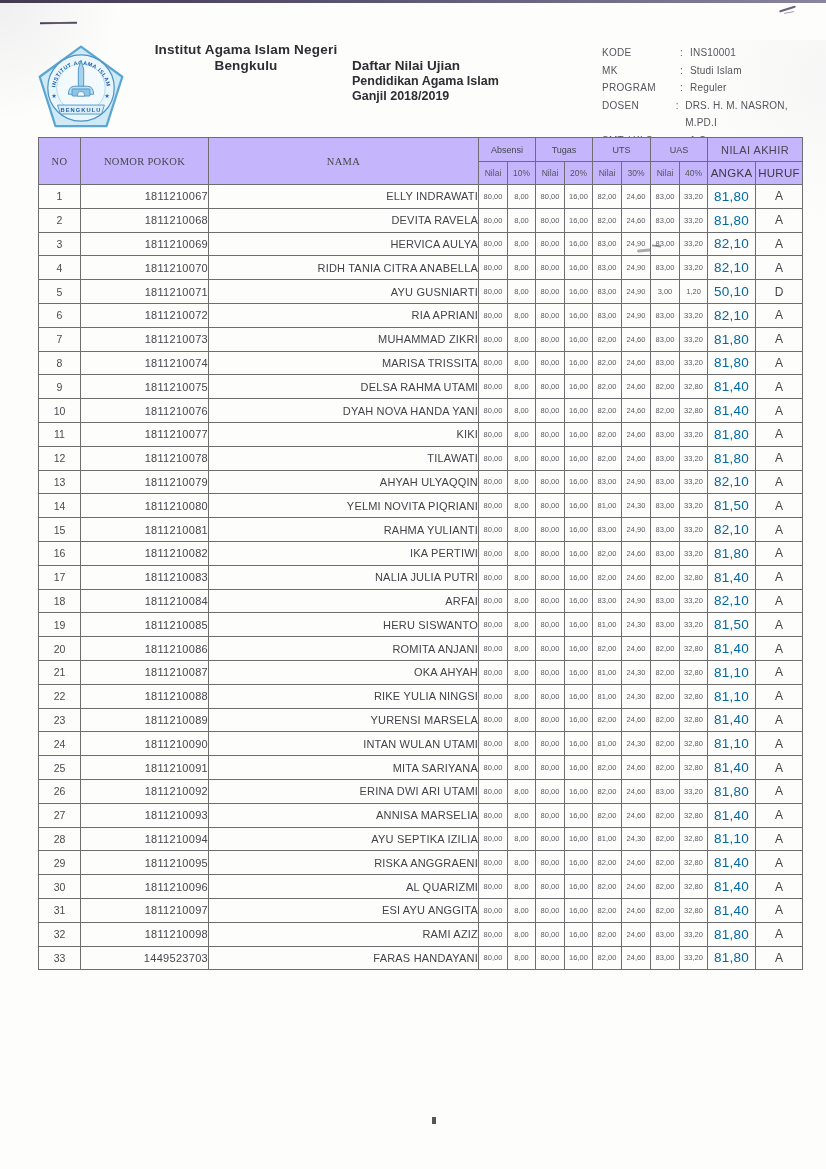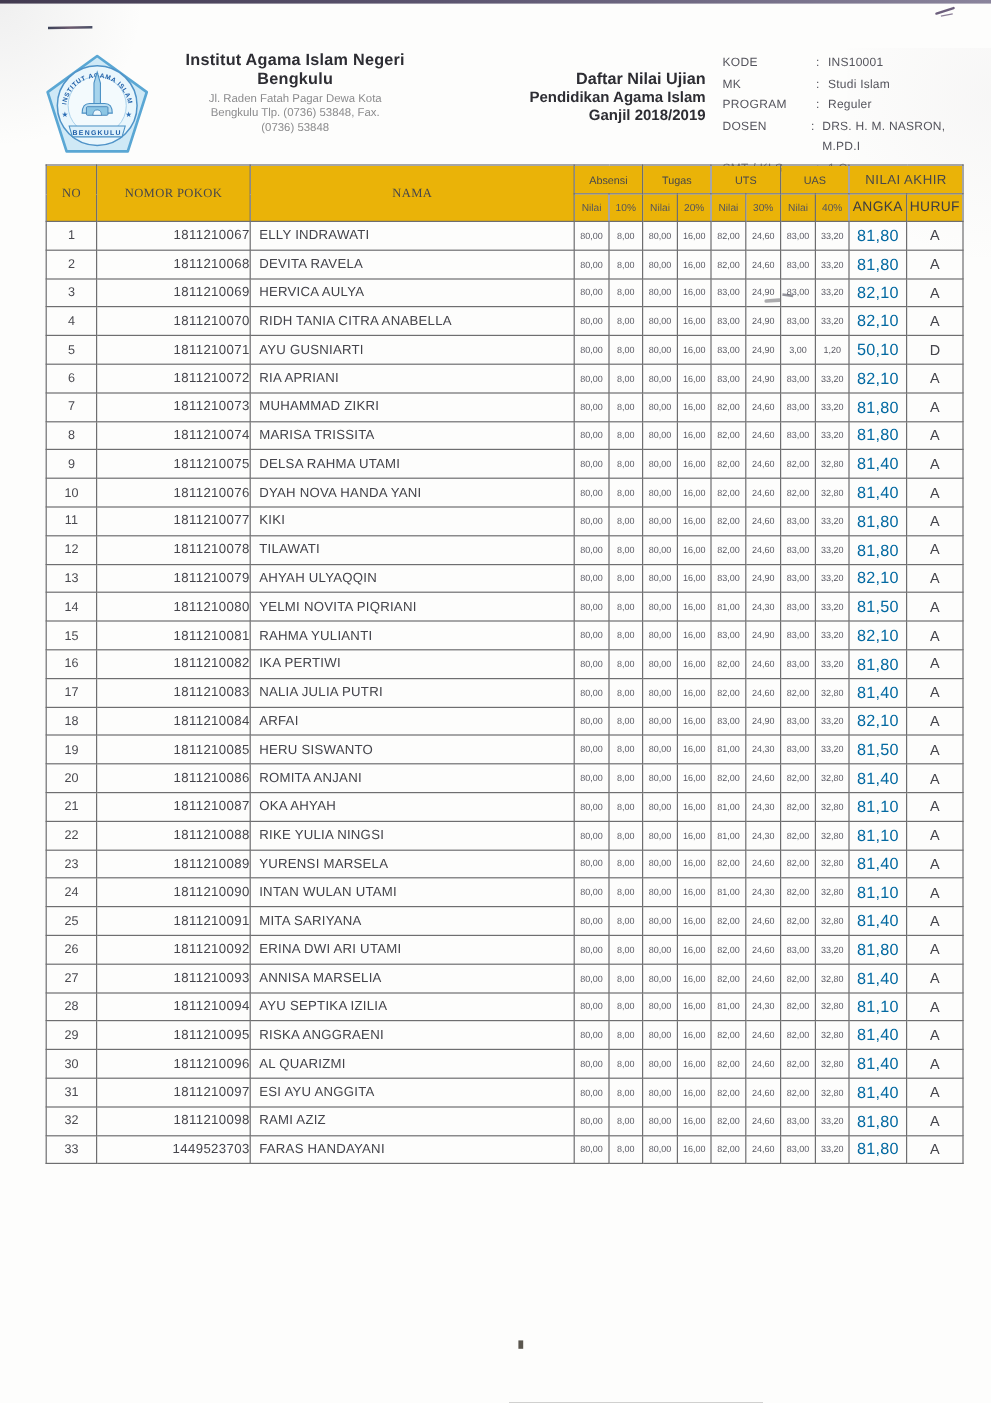--- a/index.html
+++ b/index.html
@@ -23,46 +23,46 @@
         background:rgba(70,70,80,.45);transform:rotate(-4deg);border-radius:2px;}
   .smudge-row4b{position:absolute;left:652px;top:245px;width:9px;height:2px;
         background:rgba(60,60,75,.55);transform:rotate(8deg);}
 
   
   .hdr{position:absolute;left:0;top:30px;width:826px;}
   .logo{position:absolute;left:36px;top:14px;width:90px;height:88px;}
   .inst{position:absolute;left:118px;top:12px;width:256px;text-align:center;}
   .inst .name{font-size:13.5px;font-weight:bold;color:#2d2d33;line-height:16px;letter-spacing:.2px;}
   .inst .addr{font-size:9.5px;color:#8b8b8d;line-height:12px;margin-top:3px;}
-  .title-blk{position:absolute;left:368px;top:28px;width:220px;text-align:right;color:#2d2d33;}
+  .title-blk{position:absolute;left:352px;top:28px;width:220px;text-align:left;color:#2d2d33;}
   .title-blk .t1{font-size:13.5px;font-weight:bold;line-height:16px;}
   .title-blk .t2{font-size:12.5px;font-weight:bold;line-height:15px;}
   .meta{position:absolute;left:565px;top:14px;width:250px;font-size:10px;color:#54545c;}
   .meta .mrow{display:flex;line-height:17.5px;padding-left:37px;}
   .meta .ml{width:78px;letter-spacing:.3px;}
   .meta .mc{width:10px;}
   .meta .mv{letter-spacing:.2px;}
 
   
   .tbl-wrap{position:absolute;left:38px;top:137px;}
   table{border-collapse:collapse;table-layout:fixed;width:764px;}
   col.c0{width:42px}col.c1{width:128px}col.c2{width:270px}
   col.cs{width:29px}col.cs2{width:28px}
   col.ca{width:48px}col.ch{width:47px}
   th,td{border:1px solid #6e6e70;padding:0;overflow:hidden;white-space:nowrap;}
-  thead th{font-weight:normal;color:#47474b;background:#eab308;}
+  thead th{font-weight:normal;color:#47474b;background:#c4b5fd;}
   th.grp{font-size:9px;height:23px;}
   th.big{font-size:10.5px;letter-spacing:.3px;font-family:Liberation Serif, serif;}
   th.na{font-size:11px;letter-spacing:.4px;}
   th.sub{font-size:8.5px;height:22px;color:#55555a;}
   th.subbig{font-size:11.5px;color:#3c3c42;letter-spacing:.3px;}
   tbody td{height:22.8px;color:#45454c;}
   td.c-no{text-align:center;font-size:10.5px;color:#4a4a50;}
   td.c-nomor-pokok{text-align:right;padding-left:9px;font-size:11px;letter-spacing:.3px;}
-  td.c-nama{text-align:left;padding-left:7px;font-size:11px;letter-spacing:.2px;color:#43434a;}
+  td.c-nama{text-align:right;padding-left:7px;font-size:11px;letter-spacing:.2px;color:#43434a;}
   td.num{text-align:center;font-size:7.5px;color:#5a5a64;}
   td.c-angka{text-align:center;font-size:13.5px;color:#0369a1;letter-spacing:.2px;}
   td.c-huruf{text-align:center;font-size:12px;color:#45454c;}
 </style>
 </head>
 <body>
 
 <div class="page">
   <div class="scan-topline"></div>
   <div class="shade tl"></div>
@@ -93,25 +93,20 @@
         <rect x="40" y="50" width="20" height="8" rx="1" fill="#8cc6e4" stroke="#3f7fb5" stroke-width="0.8"></rect>
         <path d="M46 58 Q46 53 50 53 Q54 53 54 58 Z" fill="#eef8fd" stroke="#3f7fb5" stroke-width="0.7"></path>
         <path d="M24 68 L76 68 L73 78 L27 78 Z" fill="#ddf0fa" stroke="#4a90c4" stroke-width="1"></path>
         <text x="50" y="76" font-size="6.4" fill="#1f5fa8" text-anchor="middle" letter-spacing="1.2" font-weight="bold" font-family="Liberation Sans, sans-serif">BENGKULU</text>
       </svg>
     </div>
 
     <div class="inst">
       <div class="name">Institut Agama Islam Negeri</div>
       <div class="name">Bengkulu</div>
-      <div class="addr">
-        <div>Jl. Raden Fatah Pagar Dewa Kota</div>
-        <div>Bengkulu Tlp. (0736) 53848, Fax.</div>
-        <div>(0736) 53848</div>
-      </div>
     </div>
 
     <div class="title-blk">
       <div class="t1">Daftar Nilai Ujian</div>
       <div class="t2">Pendidikan Agama Islam</div>
       <div class="t2">Ganjil 2018/2019</div>
     </div>
 
     <div class="meta">
       <div class="mrow">

